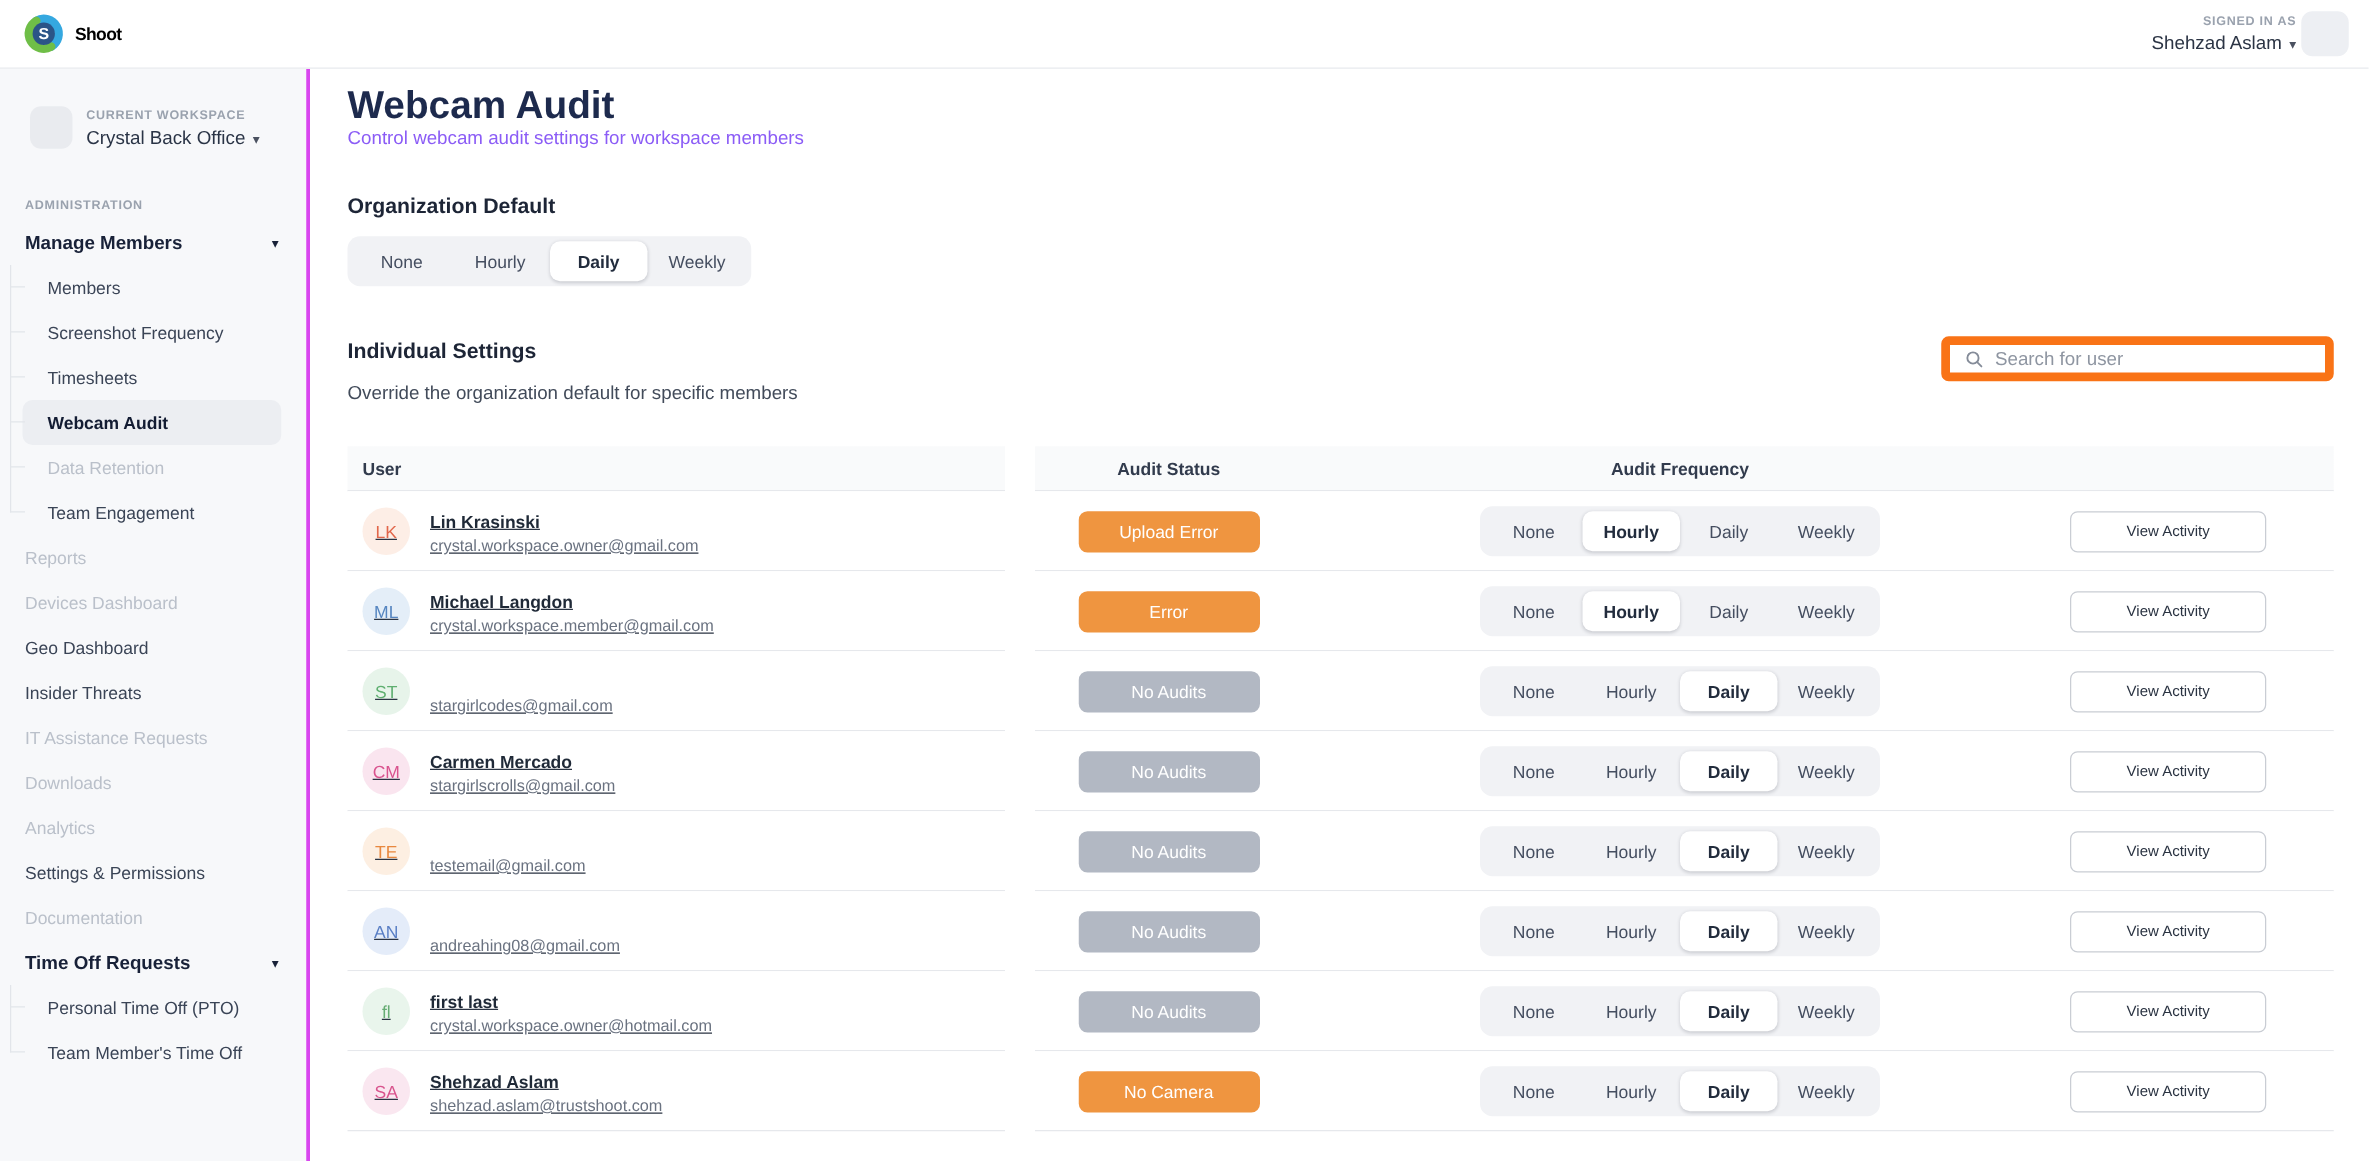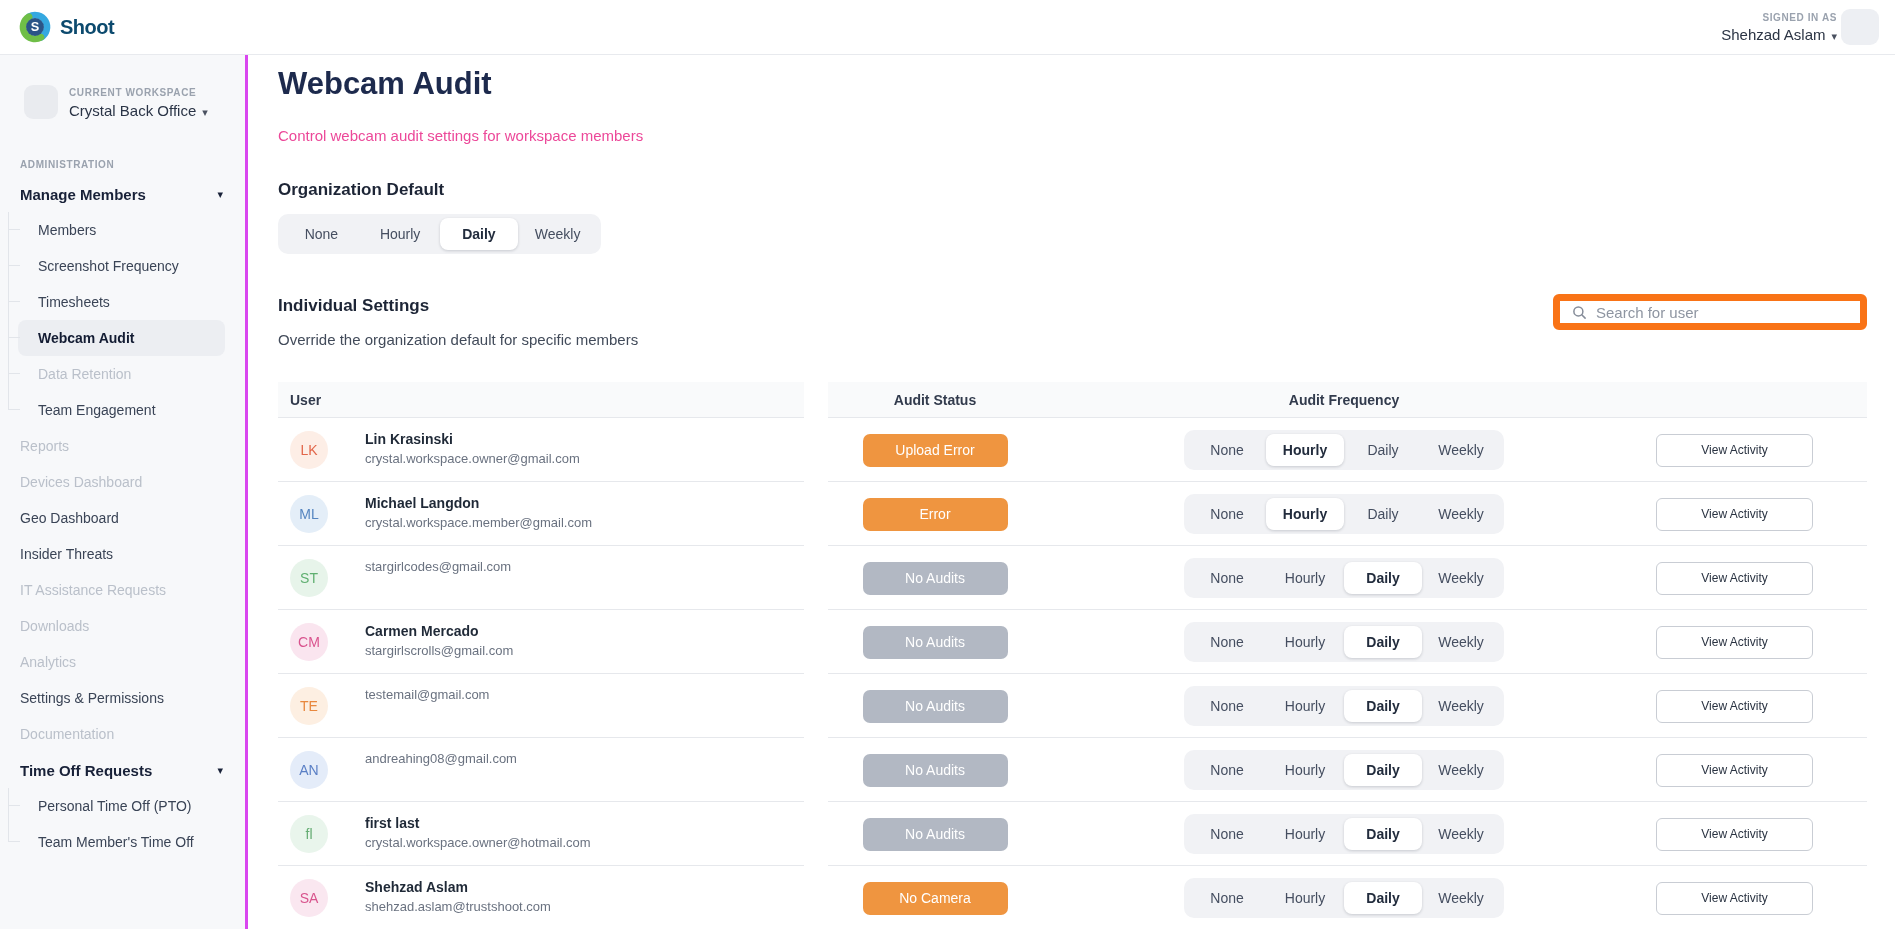--- a/index.html
+++ b/index.html
@@ -8,21 +8,21 @@
     font-family: "Liberation Sans", "DejaVu Sans", sans-serif;
     background:#fff; color:#2a3342;
   }
   
   .topbar {
     height:55px; display:flex; align-items:center;
     padding:0 16px 0 18px; background:#fff; border-bottom:1px solid #e8eaee;
     position:relative; z-index:5;
   }
   .logo { display:flex; align-items:center; gap:8px; cursor:pointer; }
-  .logo-text { font-size:20px; font-weight:800; color:#0c4a6e; letter-spacing:-0.5px; }
+  .logo-text { font-size:14px; font-weight:800; color:#000000; letter-spacing:-0.5px; }
   .topbar-right { margin-left:auto; display:flex; align-items:center; gap:4px; }
   .signed-block { text-align:right; cursor:pointer; }
   .signed-label { font-size:10px; letter-spacing:0.6px; color:#9aa2ae; font-weight:600; margin-bottom:3px; }
   .signed-name-row { font-size:15px; color:#2b3444; }
   .caret { font-size:11px; color:#4a5160; margin-left:6px; }
   .topbar-avatar { width:38px; height:36px; border-radius:9px; background:#edeff3; cursor:pointer; }
 
   
   .sidebar {
     position:absolute; top:55px; left:0; bottom:0; width:248px;
@@ -50,21 +50,21 @@
     margin:0 20px 0 18px; padding-left:20px; background:#eceef2; border-radius:8px;
     font-weight:700; color:#131c33;
   }
   .nav-sub.active::before { left:-10px; }
   .nav-top { height:36px; line-height:36px; padding-left:20px; font-size:14px; color:#3a4456; cursor:pointer; }
   .disabled { color:#bac0ca !important; cursor:default; }
 
   
   .main { position:absolute; left:248px; top:55px; right:0; bottom:0; padding:11px 28px 0 30px; background:#fff; }
   h1 { font-size:31px; font-weight:700; color:#1d2a4d; }
-  .page-sub { font-size:15px; color:#ec4899; margin-top:25px; }
+  .page-sub { font-size:15px; color:#8b5cf6; }
   h2 { font-size:17px; font-weight:700; color:#1d2536; }
   .org-heading { margin-top:36px; }
   .seg {
     display:flex; align-items:center; background:#f1f2f5; border-radius:10px; padding:4px;
   }
   .org-seg { width:323px; height:40px; margin-top:14px; }
   .seg-opt {
     flex:1; height:100%; display:flex; align-items:center; justify-content:center;
     font-size:14px; color:#454e60; border-radius:8px; cursor:pointer; white-space:nowrap;
   }
@@ -94,21 +94,21 @@
   }
   .thead { height:36px; background:linear-gradient(to right,#f9fafb 0 526px,#fff 526px 550px,#f9fafb 550px 100%); }
   .thead::after, .trow::after {
     content:""; position:absolute; left:0; right:0; bottom:0; height:1px;
     background:linear-gradient(to right,#e6e8ec 0 526px,transparent 526px 550px,#e6e8ec 550px 100%);
   }
   .th { font-size:14px; font-weight:600; color:#323b4d; }
   .th-user { padding-left:12px; }
   .th-status, .th-freq { text-align:center; }
   .trow { height:64px; background:#fff; }
-  .td-user { display:flex; align-items:flex-start; gap:37px; padding-left:12px; }
+  .td-user { display:flex; align-items:flex-end; gap:16px; padding-left:12px;text-decoration:underline; }
   .avatar {
     width:38px; height:38px; border-radius:50%; flex:none;
     display:flex; align-items:center; justify-content:center; font-size:14px; font-weight:500;
   }
   .uname { font-size:14px; font-weight:600; color:#1f2937; margin-bottom:4px; }
   .uemail { font-size:13px; color:#6a7280; }
   .badge {
     width:145px; height:33px; margin:0 auto; border-radius:7px;
     display:flex; align-items:center; justify-content:center;
     font-size:14px; color:#fff;

